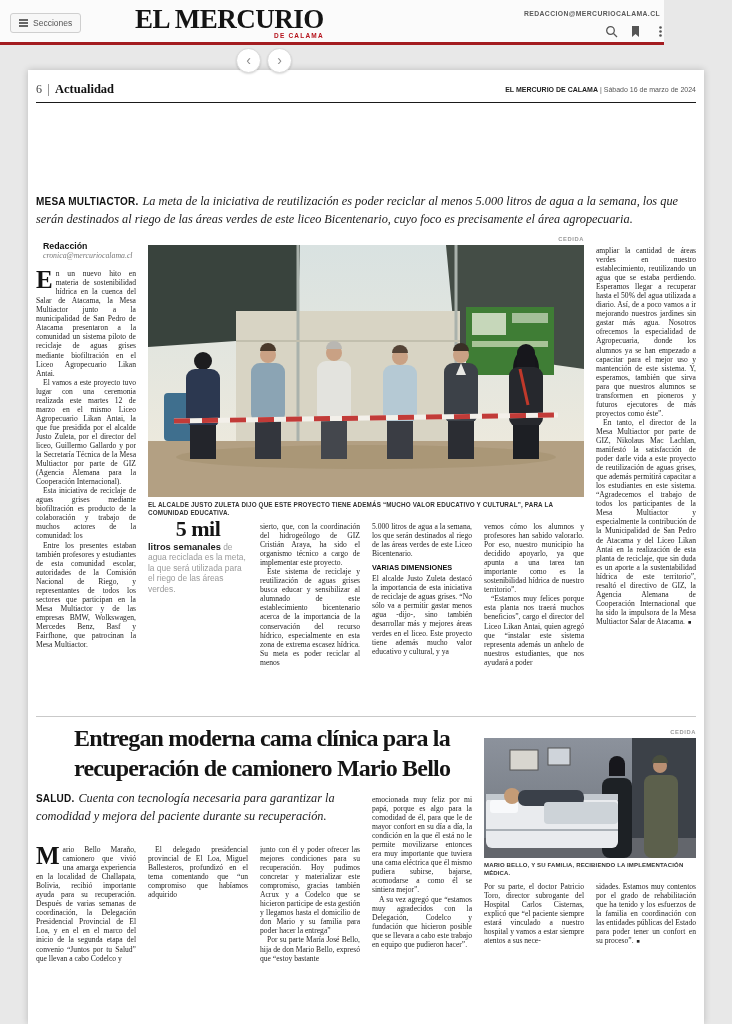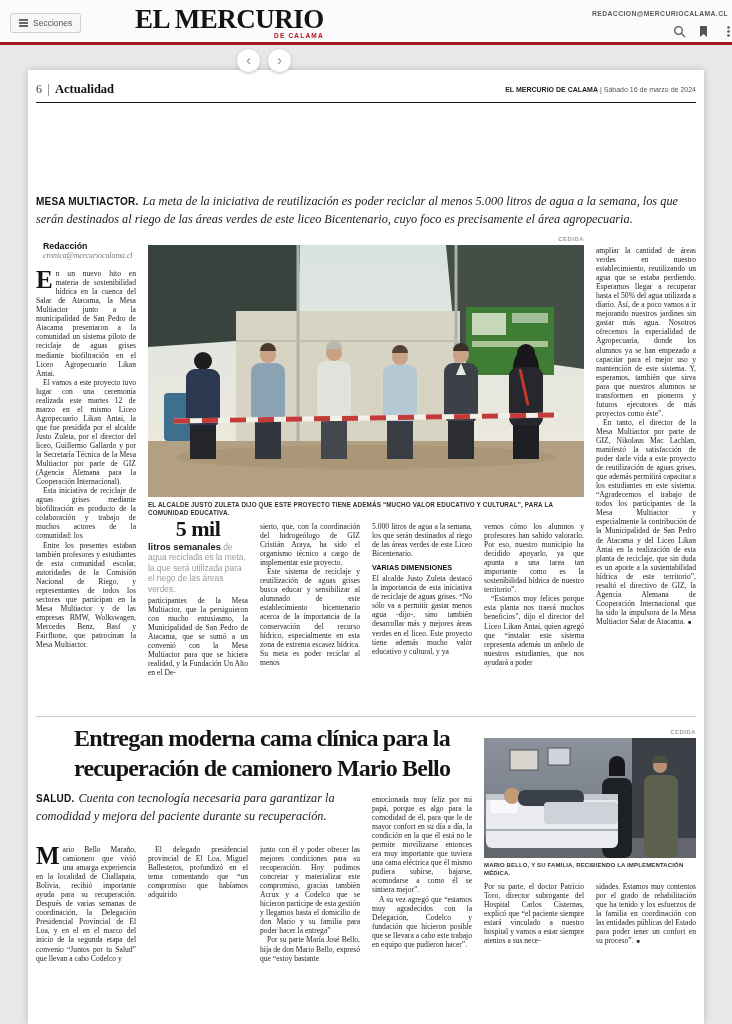--- a/index.html
+++ b/index.html
@@ -6,21 +6,21 @@
   html,body { width:732px; height:1024px; }
   body {
     background:#e8e8e8;
     font-family:"Liberation Serif","DejaVu Serif",serif;
     position:relative; overflow:hidden;
   }
   .abs { position:absolute; }
 
   
   .topbar {
-    position:absolute; left:0; top:0; width:732px; height:45px;
+    position:absolute; left:0; top:0; width:664px; height:45px;
     background:#fbfbfb; border-bottom:3px solid #a31c20; z-index:8;
   }
   .sections-btn {
     position:absolute; left:10px; top:13px; height:20px; padding:0 8px;
     display:flex; align-items:center; gap:5px;
     border:1px solid #cfcfcf; border-radius:3px; background:#f7f7f7;
     font-family:"Liberation Sans","DejaVu Sans",sans-serif;
     font-size:8.5px; color:#555; cursor:pointer;
   }
   .burger { display:inline-block; width:9px; }
@@ -277,35 +277,32 @@
   </div>
 
   <div class="abs ncol a1c1">
     <p class="byline">Redacción</p>
     <p class="byline-mail">cronica@mercuriocalama.cl</p>
     <p class="first"><span class="dropcap">E</span><span>n un nuevo hito en materia de sostenibilidad hídrica en la cuenca del Salar de Atacama, la Mesa Multiactor junto a la municipalidad de San Pedro de Atacama presentaron a la comunidad un sistema piloto de reciclaje de aguas grises mediante biofiltración en el Liceo Agropecuario Likan Antai.</span></p>
     <p>El vamos a este proyecto tuvo lugar con una ceremonia realizada este martes 12 de marzo en el mismo Liceo Agropecuario Likan Antai, la que fue presidida por el alcalde Justo Zuleta, por el director del liceo, Guillermo Gallardo y por la Secretaría Técnica de la Mesa Multiactor por parte de GIZ (Agencia Alemana para la Cooperación Internacional).</p>
     <p>Esta iniciativa de reciclaje de aguas grises mediante biofiltración es producto de la colaboración y trabajo de muchos actores de la comunidad: los</p>
     <p>Entre los presentes estaban también profesores y estudiantes de esta comunidad escolar, autoridades de la Comisión Nacional de Riego, y representantes de todos los sectores que participan en la Mesa Multiactor y de las empresas BMW, Wolkswagen, Mercedes Benz, Basf y Fairfhone, que patrocinan la Mesa Multiactor.</p>
   </div>
-  <div class="abs ncol a1c2p">
-    <p class="first">participantes de la Mesa Multiactor, que la persiguieron con mucho entusiasmo, la Municipalidad de San Pedro de Atacama, que se sumó a un convenió con la Mesa Multiactor para que se hiciera realidad, y la Fundación Un Alto en el De-</p>
-  </div>
   <div class="abs ncol a1c3">
     <p class="first">sierto, que, con la coordinación del hidrogeólogo de GIZ Cristián Araya, ha sido el organismo técnico a cargo de implementar este proyecto.</p>
     <p>Este sistema de reciclaje y reutilización de aguas grises busca educar y sensibilizar al alumnado de este establecimiento bicentenario acerca de la importancia de la conservación del recurso hídrico, especialmente en esta zona de extrema escasez hídrica. Su meta es poder reciclar al menos</p>
   </div>
   <div class="abs ncol a1c4">
     <p class="first">5.000 litros de agua a la semana, los que serán destinados al riego de las áreas verdes de este Liceo Bicentenario.</p>
     <p class="colsubhead">VARIAS DIMENSIONES</p>
     <p class="first">El alcalde Justo Zuleta destacó la importancia de esta iniciativa de reciclaje de aguas grises. “No sólo va a permitir gastar menos agua -dijo-, sino también desarrollar más y mejores áreas verdes en el liceo. Este proyecto tiene además mucho valor educativo y cultural, y ya</p>
   </div>
   <div class="abs ncol a1c5">
     <p class="first">vemos cómo los alumnos y profesores han sabido valorarlo. Por eso, nuestro municipio ha decidido apoyarlo, ya que apunta a una tarea tan importante como es la sostenibilidad hídrica de nuestro territorio”.</p>
-    <p>“Estamos muy felices porque esta planta nos traerá muchos beneficios”, dijo el director del Liceo Likan Antai, quien agregó que “instalar este sistema representa además un anhelo de nuestros estudiantes, que nos ayudará a poder</p>
+    <p>“Estamos muy felices porque esta planta nos traerá muchos beneficios”, cargo el director del Liceo Likan Antai, quien agregó que “instalar este sistema representa además un anhelo de nuestros estudiantes, que nos ayudará a poder</p>
   </div>
   <div class="abs ncol a1c6">
     <p class="first">ampliar la cantidad de áreas verdes en nuestro establecimiento, reutilizando un agua que se estaba perdiendo. Esperamos llegar a recuperar hasta el 50% del agua utilizada a diario. Así, de a poco vamos a ir mejorando nuestros jardines sin gastar más agua. Nosotros ofrecemos la especialidad de Agropecuaria, donde los alumnos ya se han empezado a capacitar para el mejor uso y mantención de este sistema. Y, esperamos, también que sirva para que nuestros alumnos se transformen en pioneros y futuros ejecutores de más proyectos como éste”.</p>
     <p><span>En tanto, el director de la Mesa Multiactor por parte de GIZ, Nikolaus Mac Lachlan, manifestó la satisfacción de poder darle vida a este proyecto de reutilización de aguas grises, que además permitirá capacitar a los estudiantes en este sistema. “Agradecemos el trabajo de todos los participantes de la Mesa Multiactor y especialmente la contribución de la Municipalidad de San Pedro de Atacama y del Liceo Likan Antai en la realización de esta planta de reciclaje, que sin duda es un aporte a la sustentabilidad hídrica de este territorio”, resaltó el directivo de GIZ, la Agencia Alemana de Cooperación Internacional que ha sido la impulsora de la Mesa Multiactor Salar de Atacama.</span><span class="endmark">■</span></p>
   </div>
 
   <div class="abs divider2"></div>
 
   <h2 class="abs headline2">Entregan moderna cama clínica para la recuperación de camionero Mario Bello</h2>
 

